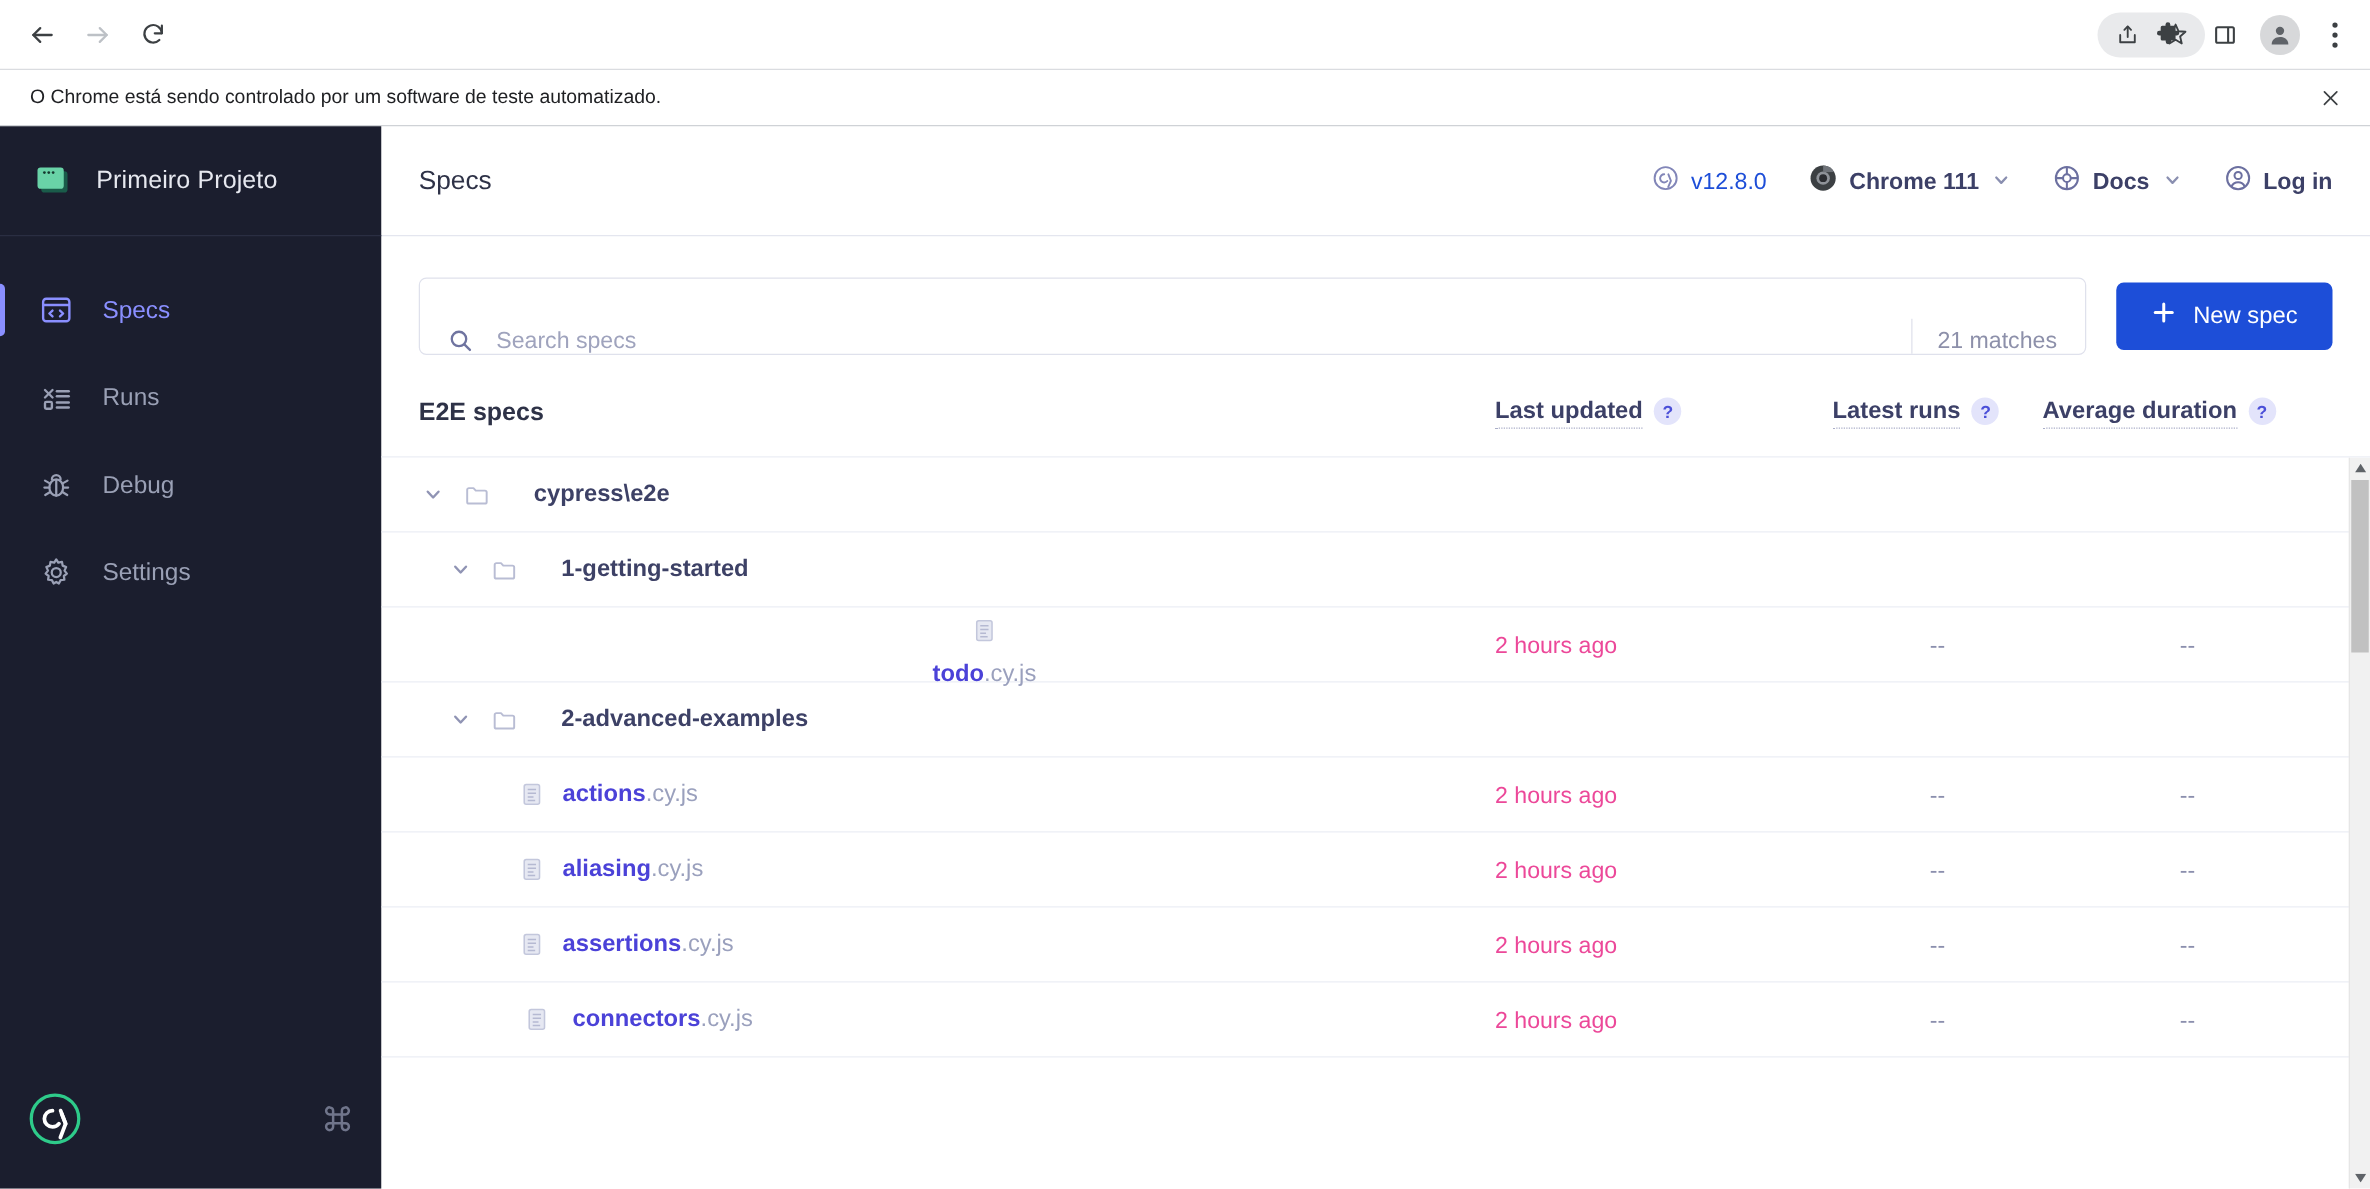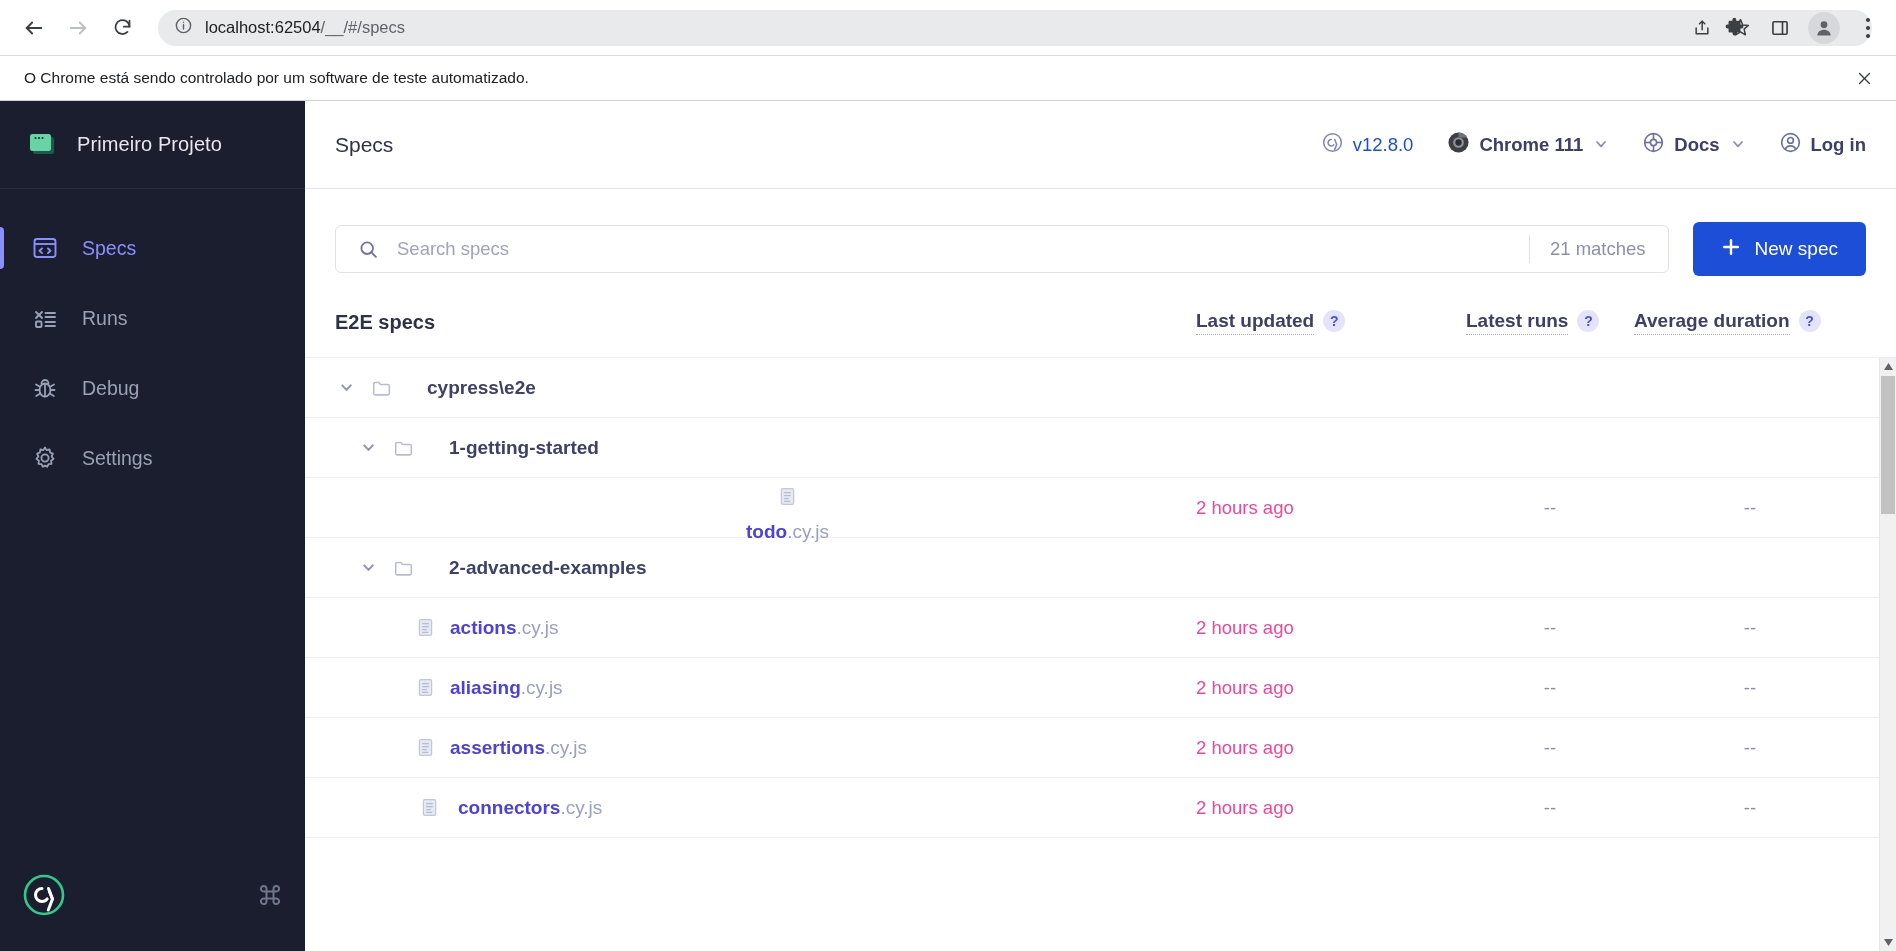--- a/index.html
+++ b/index.html
@@ -191,25 +191,25 @@
 
   
   .toolbar {
     padding:33px 30px 0 30px;
     display:flex;
     align-items:center;
     gap:24px;
   }
   .search-box {
     flex:1 1 auto;
-    height:48px;
+    height:62px;
     border:1px solid #dfe1ec;
     border-radius:6px;
     display:flex;
-    align-items:center;
+    align-items:flex-end;
     padding:0 16px 0 22px;
     min-width:0;
   }
   .search-box .s-icon { flex:0 0 auto; display:flex; }
   .search-input {
     flex:1 1 auto;
     border:none;
     outline:none;
     font-family:"Liberation Sans", sans-serif;
     font-size:18.5px;
@@ -339,30 +339,20 @@
         <polyline points="14,6 20,12 14,18"></polyline>
       </svg>
   </div>
   <div class="nav-btn">
     <svg width="21" height="21" viewBox="0 0 24 24" fill="none" stroke="#3c4043" stroke-width="2" stroke-linecap="round" stroke-linejoin="round">
         <path d="M20 11a8 8 0 1 0-2.3 6.1"></path>
         <polyline points="20,4 20,11 13.5,11"></polyline>
       </svg>
   </div>
 
-  <div class="omnibox">
-    <span>
-      <svg width="19" height="19" viewBox="0 0 24 24" fill="none" stroke="#5f6368" stroke-width="1.8">
-          <circle cx="12" cy="12" r="9"></circle>
-          <line x1="12" y1="11" x2="12" y2="16.5" stroke-linecap="round"></line>
-          <circle cx="12" cy="7.8" r="1" fill="#5f6368" stroke="none"></circle>
-        </svg>
-    </span>
-    <span class="url"><span class="host">localhost:62504</span><span class="path">/__/#/specs</span></span>
-  </div>
 
   <div class="tb-pill">
     <div class="tb-icon">
       <svg width="20" height="20" viewBox="0 0 24 24" fill="none" stroke="#3c4043" stroke-width="1.8" stroke-linecap="round" stroke-linejoin="round">
           <path d="M5 12v7h14v-7"></path>
           <path d="M9 7l3.2-3.2L15.4 7"></path>
           <line x1="12.2" y1="4" x2="12.2" y2="14"></line>
         </svg>
     </div>
     <div class="tb-icon">

